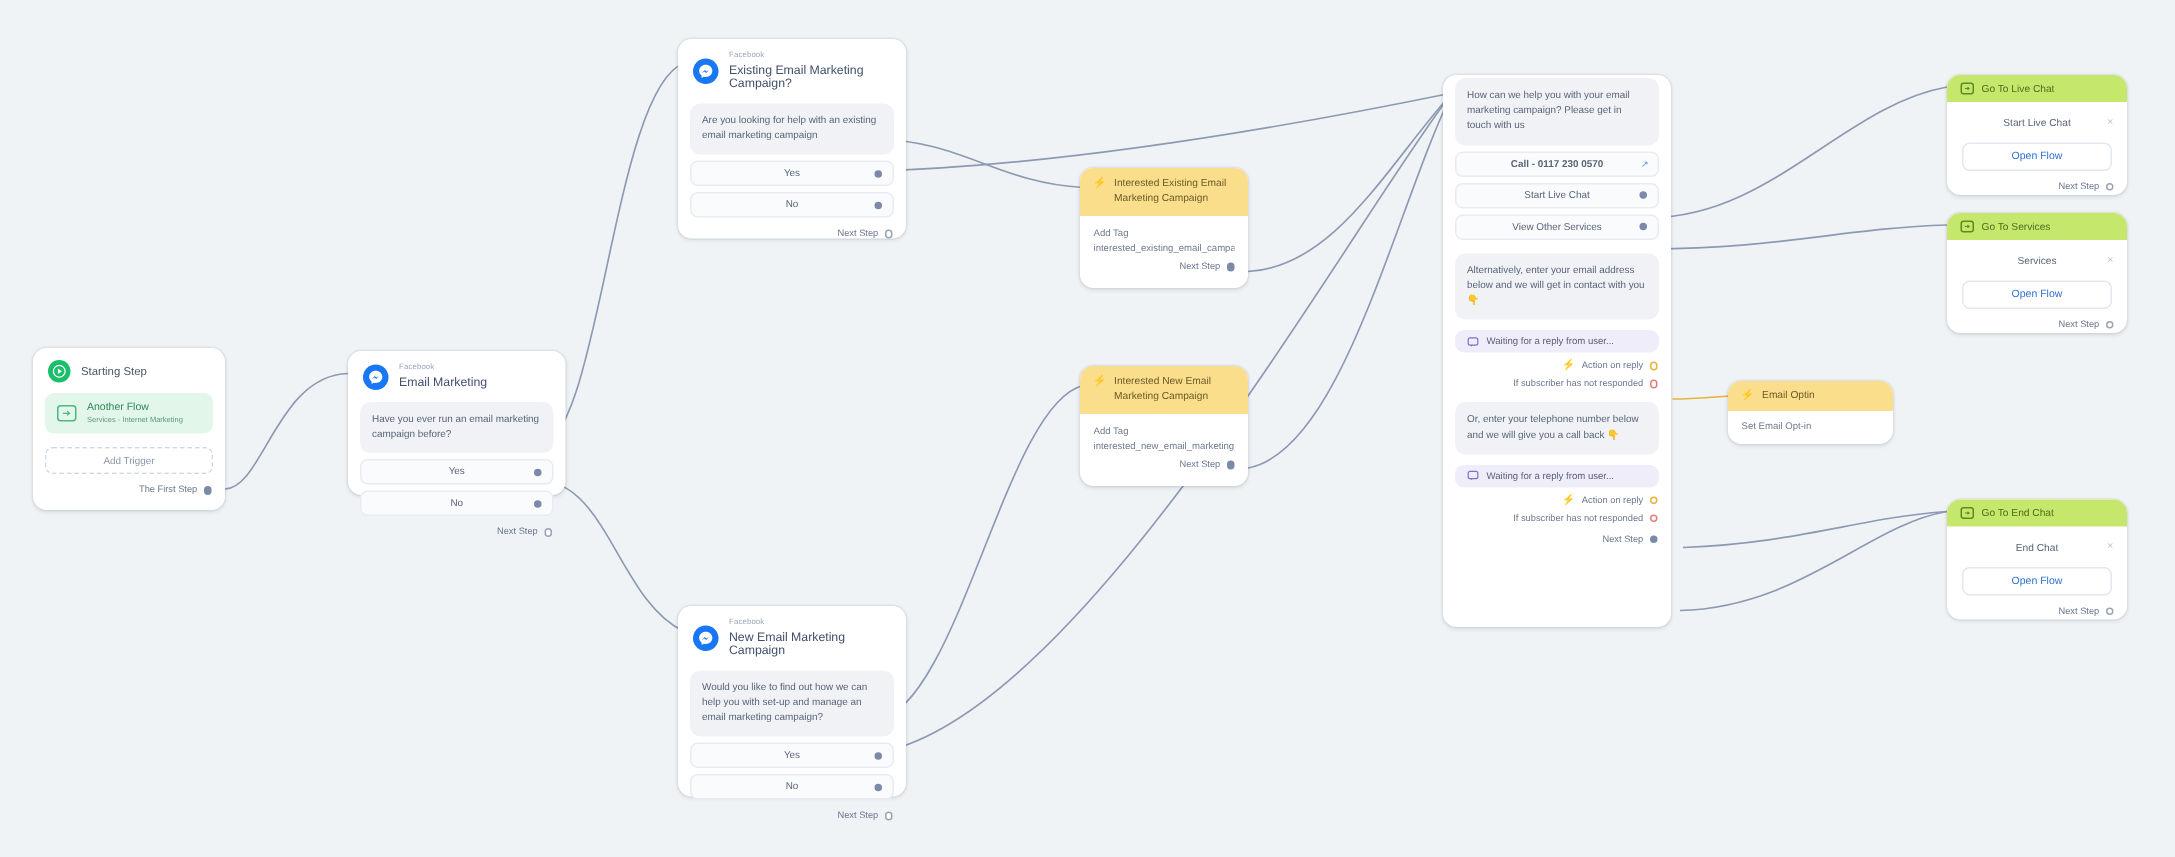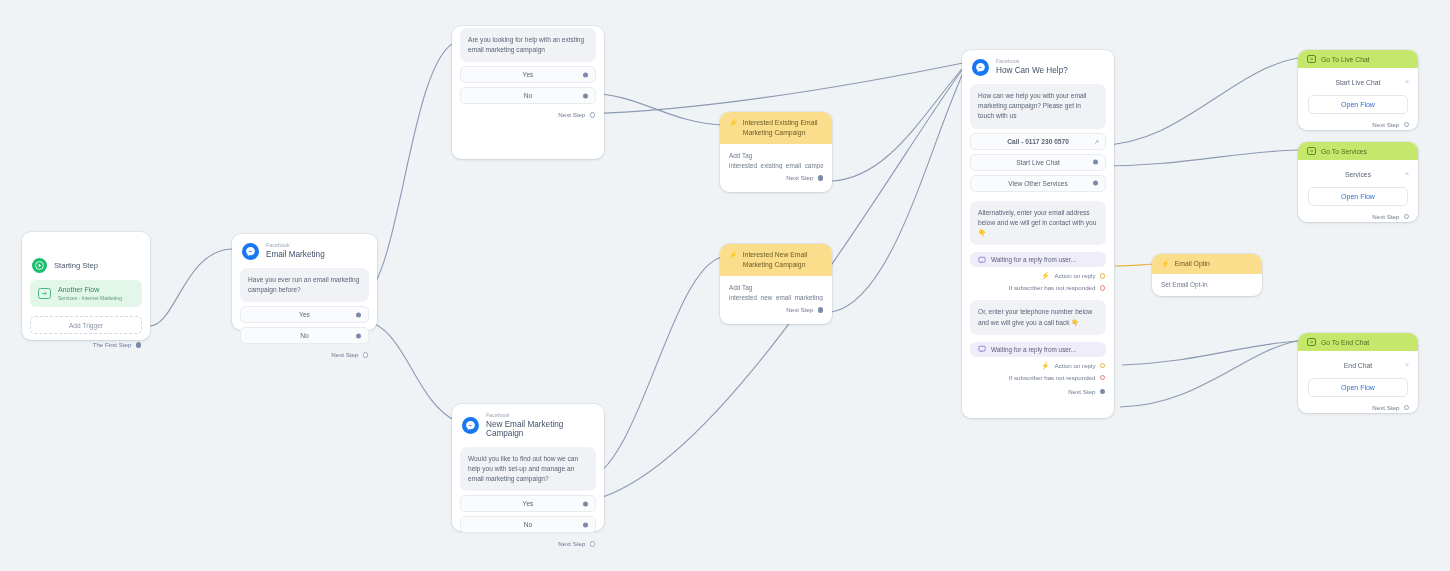--- a/index.html
+++ b/index.html
@@ -115,21 +115,21 @@
     padding: 7px 9px 8px 9px;
   }
   .nextstep .dotfill {
     width: 5.5px; height: 5.5px; border-radius: 50%;
     background: #7a8aa8; flex: 0 0 5.5px;
   }
 
   
   .start-head {
     display: flex; align-items: center; gap: 7px;
-    padding: 26px 10px 7px 10px;
+    padding: 8px 10px 7px 10px;
   }
   .start-logo {
     width: 15px; height: 15px; flex: 0 0 15px;
     border-radius: 50%; background: #1bbf6b;
     display: flex; align-items: center; justify-content: center;
   }
   .start-logo svg { width: 9px; height: 9px; display: block; }
   .start-title { font-size: 7.6px; color: #4a5668; }
   .trigger {
     margin: 0 8px;
@@ -293,20 +293,32 @@
       <span>No</span>
       <span class="dot"></span>
     </div>
     <div class="nextstep">
       <span>Next Step</span>
       <span class="ring gray"></span>
     </div>
   </div>
 
   <div class="node" style="left:452px; top:26px; width:152px; height:133px;">
+    <div class="fb-head">
+      <span class="fb-logo">
+        <svg viewBox="0 0 12 12">
+            <path d="M6 1.2C3.3 1.2 1.2 3.2 1.2 5.7c0 1.4.7 2.7 1.8 3.5v1.7l1.6-.9c.45.12.92.19 1.4.19 2.7 0 4.8-2 4.8-4.5S8.7 1.2 6 1.2z" fill="#fff"></path>
+            <path d="M3.2 7.2 5.3 5l1.1 1.1L8.3 5 6.3 7.2 5.2 6.1z" fill="#1878f3"></path>
+          </svg>
+      </span>
+      <span class="fb-titles">
+        <span class="fb-platform" style="display:block">Facebook</span>
+        <span class="fb-title" style="display:block">Existing Email Marketing Campaign?</span>
+      </span>
+    </div>
     <div class="bubble">Are you looking for help with an existing email marketing campaign</div>
     <div class="qr">
       <span>Yes</span>
       <span class="dot"></span>
     </div>
     <div class="qr">
       <span>No</span>
       <span class="dot"></span>
     </div>
     <div class="nextstep">
@@ -367,32 +379,20 @@
       <div class="tag-label">Add Tag</div>
       <div class="tag-value">interested_new_email_marketing_</div>
     </div>
     <div class="nextstep" style="padding-top:5px">
       <span>Next Step</span>
       <span class="dotfill"></span>
     </div>
   </div>
 
   <div class="node" style="left:962px; top:50px; width:152px; height:368px;">
-    <div class="fb-head">
-      <span class="fb-logo">
-        <svg viewBox="0 0 12 12">
-            <path d="M6 1.2C3.3 1.2 1.2 3.2 1.2 5.7c0 1.4.7 2.7 1.8 3.5v1.7l1.6-.9c.45.12.92.19 1.4.19 2.7 0 4.8-2 4.8-4.5S8.7 1.2 6 1.2z" fill="#fff"></path>
-            <path d="M3.2 7.2 5.3 5l1.1 1.1L8.3 5 6.3 7.2 5.2 6.1z" fill="#1878f3"></path>
-          </svg>
-      </span>
-      <span class="fb-titles">
-        <span class="fb-platform" style="display:block">Facebook</span>
-        <span class="fb-title" style="display:block">How Can We Help?</span>
-      </span>
-    </div>
     <div class="bubble">How can we help you with your email marketing campaign? Please get in touch with us</div>
     <div class="qr">
       <span style="font-weight:bold">Call - 0117 230 0570</span>
       <span class="callicon">↗</span>
     </div>
     <div class="qr">
       <span>Start Live Chat</span>
       <span class="dot"></span>
     </div>
     <div class="qr">

